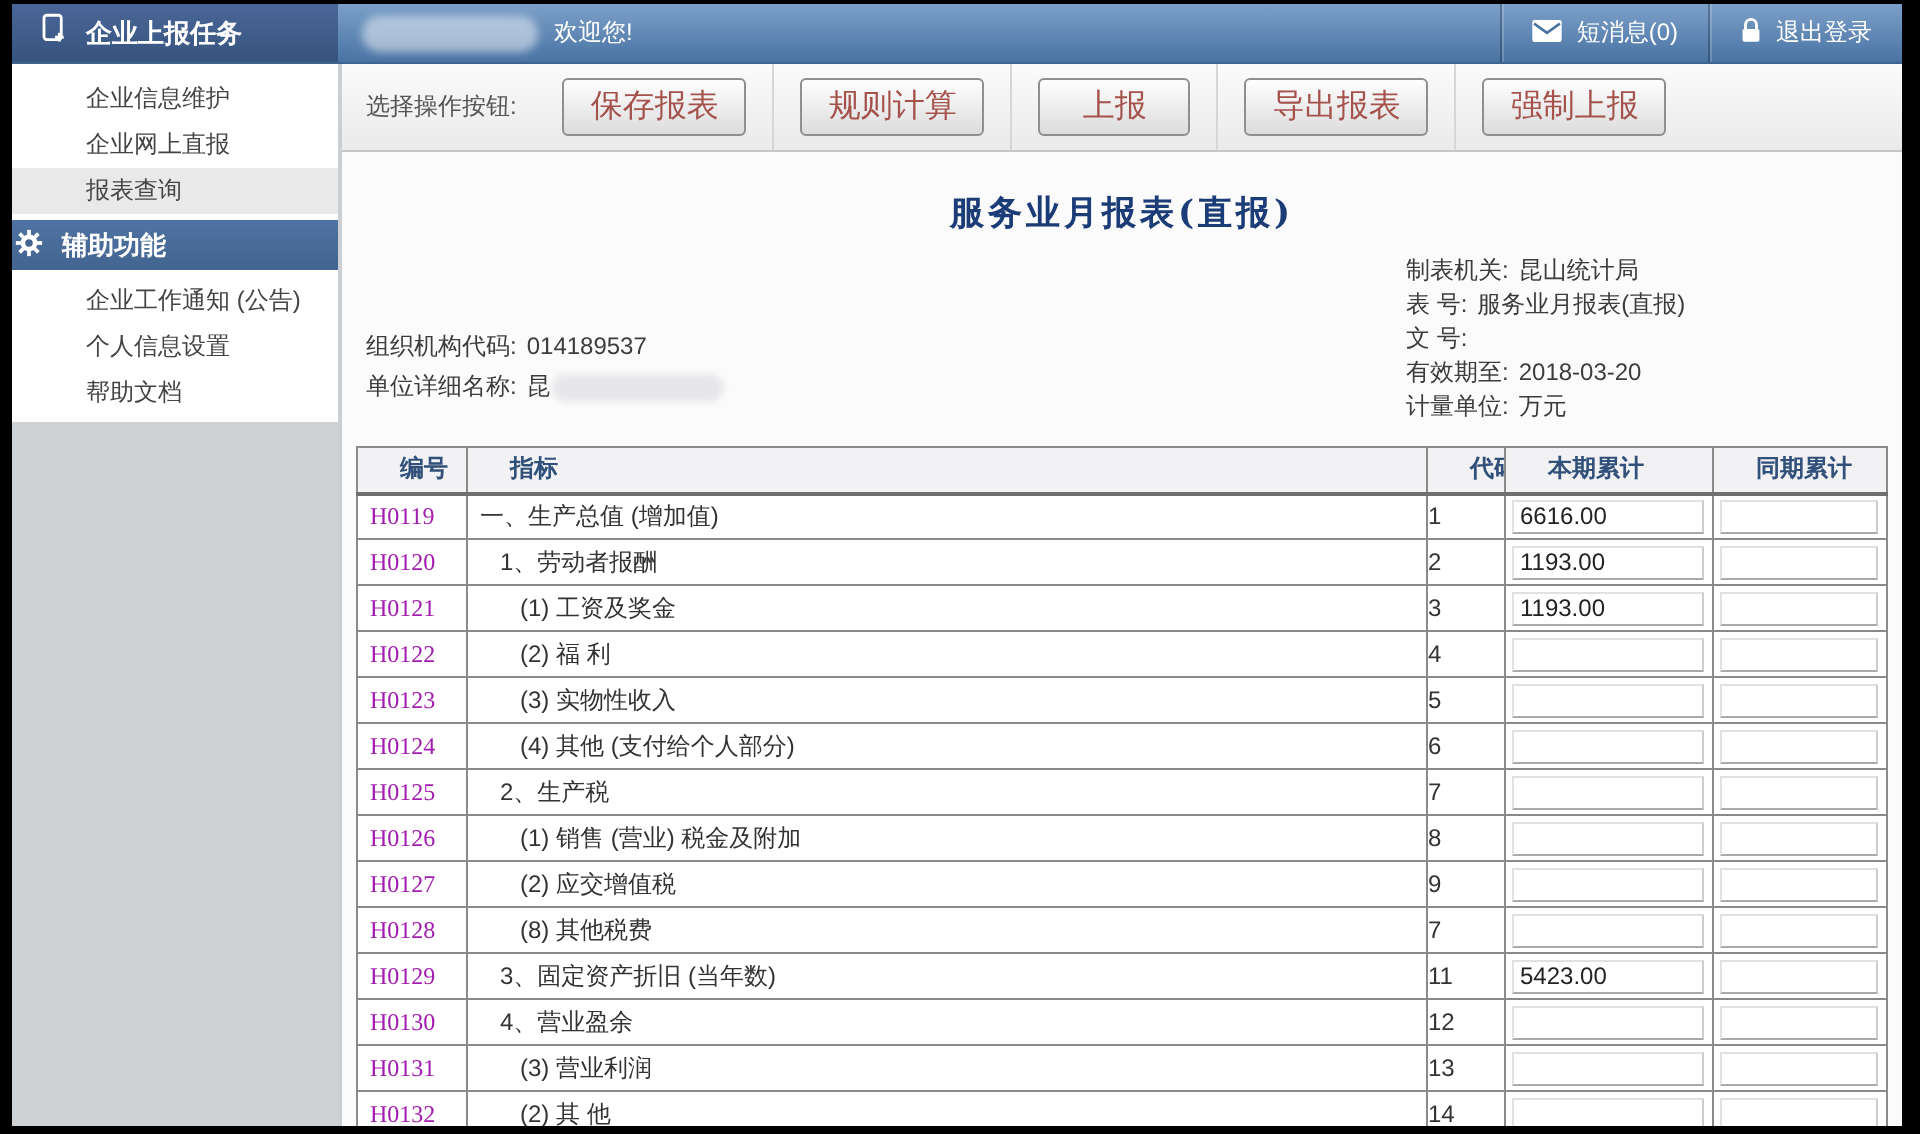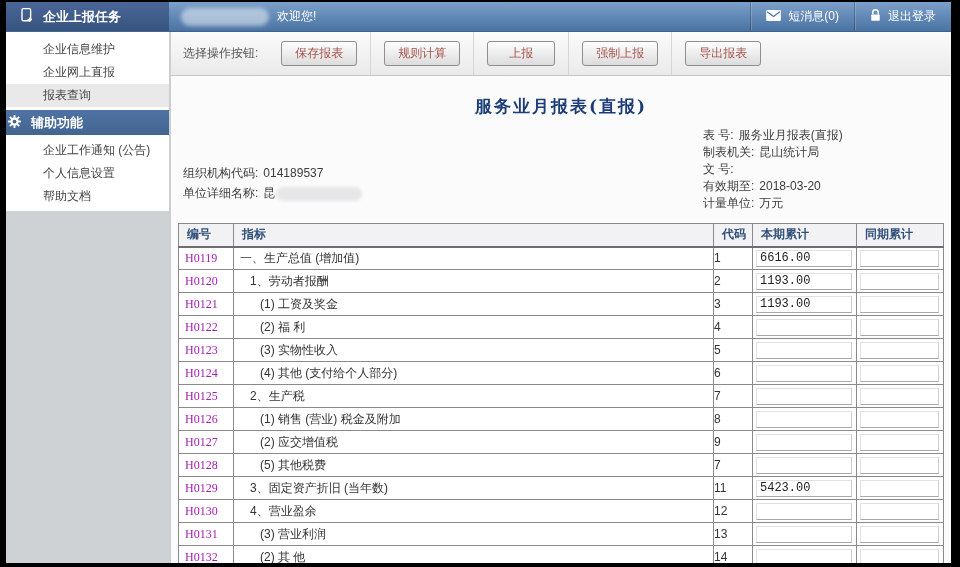--- a/index.html
+++ b/index.html
@@ -62,21 +62,21 @@
     height:44px; flex:none; display:flex; align-items:stretch;
     background:linear-gradient(#fbfbfb,#eaeaea); border-bottom:1px solid #c6c6c6;
     font-size:12px; color:#555;
   }
   .toolbar-label { display:flex; align-items:center; padding:0 10px 0 12px; }
   .tb-seg { display:flex; align-items:center; padding:0 13px; }
   .tb-seg + .tb-seg { border-left:1px solid #d6d6d6; }
   .btn {
     background:linear-gradient(#fefefe,#dcdcdc);
     border:1px solid #8f8f8f; border-radius:3px;
-    color:#a5524c; font-size:12px; padding:3px 13px; cursor:pointer;
+    color:#a5524c; font-size:16px; padding:3px 13px; cursor:pointer;
     font-family:inherit; white-space:nowrap;
   }
   .btn.wide { padding:3px 21px; }
   .content { flex:1; position:relative; background:#fbfbfb; min-height:0; }
   .page-title {
     position:absolute; top:19px; left:0; right:0; margin:0; text-align:center;
     color:#1b3c77; font-size:17px; font-weight:bold; letter-spacing:2px;
     font-family:"DejaVu Serif","Liberation Serif",serif;
   }
   .meta-right { position:absolute; left:532px; top:51px; font-size:12px; color:#3c3c3c; line-height:17px; }
@@ -88,32 +88,32 @@
   }
   
   .report-table {
     position:absolute; left:7px; top:147px; width:765px;
     border-collapse:collapse; table-layout:fixed; background:#fff; font-size:12px;
   }
   .report-table th, .report-table td { border:1px solid #8a8a8a; overflow:hidden; white-space:nowrap; }
   .report-table { border:1px solid #5f5f5f; }
   .report-table thead th {
     background:#f2f2f5; color:#31507a; font-weight:bold; text-align:left;
-    height:23px; padding:2px 8px; border-bottom:2px solid #6e6e6e;
+    height:23px; padding:2px 21px; border-bottom:2px solid #6e6e6e;
   }
   .report-table td { height:23px; padding:0; color:#333; }
   .c-id a { color:#a21caf; text-decoration:none; padding-left:6px;font-family:Liberation Serif, serif; }
   .c-code { padding-left:5px; }
   .c-ind.lvl-1 { padding-left:6px; }
   .c-ind.lvl-2 { padding-left:16px; }
   .c-ind.lvl-3 { padding-left:26px; }
   .cell-input {
     display:block; width:calc(100% - 7px); height:17px; margin:2px 4px 2px 3px;
     border:1px solid #e1e1e1; border-bottom-color:#a9a9a9; border-right-color:#cdcdcd;
-    padding:0 3px; font-size:12px; font-family:Liberation Mono, monospace; color:#222; background:#fff;
+    padding:0 3px; font-size:12px; font-family:Liberation Sans, sans-serif; color:#222; background:#fff;
   }
   .icon { flex:none; display:inline-block; }
 </style>
 </head>
 <body>
 
 <div class="app">
 
   <div class="topbar">
     <div class="sidebar-cap">
@@ -189,33 +189,33 @@
         <span class="tb-seg">
             <button type="button" class="btn">保存报表</button>
           </span>
         <span class="tb-seg">
             <button type="button" class="btn">规则计算</button>
           </span>
         <span class="tb-seg">
             <button type="button" class="btn wide">上报</button>
           </span>
         <span class="tb-seg">
+            <button type="button" class="btn">导出报表</button>
+          </span>
+        <span class="tb-seg">
             <button type="button" class="btn">强制上报</button>
           </span>
-        <span class="tb-seg">
-            <button type="button" class="btn">导出报表</button>
-          </span>
       </div>
 
       <div class="content">
         <h1 class="page-title">服务业月报表(直报)</h1>
 
         <div class="meta-right">
+          <div class="meta-line"><span class="lbl">制表机关:</span><span>昆山统计局</span></div>
           <div class="meta-line"><span class="lbl">表 号:</span><span>服务业月报表(直报)</span></div>
-          <div class="meta-line"><span class="lbl">制表机关:</span><span>昆山统计局</span></div>
           <div class="meta-line"><span class="lbl">文 号:</span><span></span></div>
           <div class="meta-line"><span class="lbl">有效期至:</span><span>2018-03-20</span></div>
           <div class="meta-line"><span class="lbl">计量单位:</span><span>万元</span></div>
         </div>
 
         <div class="meta-left">
           <div class="meta-line"><span class="lbl">组织机构代码:</span><span>014189537</span></div>
           <div class="meta-line"><span class="lbl">单位详细名称:</span><span>昆</span><span class="blur-chip"></span></div>
         </div>
 
@@ -331,21 +331,21 @@
     <td class="c-code">9</td>
     <td class="c-val">
                   <input class="cell-input" style="">
                 </td>
     <td class="c-val">
                   <input class="cell-input" style="">
                 </td>
   </tr>
               <tr>
     <td class="c-id"><a href="#">H0128</a></td>
-    <td class="c-ind lvl-3">(5) 其他税费</td>
+    <td class="c-ind lvl-3">(8) 其他税费</td>
     <td class="c-code">7</td>
     <td class="c-val">
                   <input class="cell-input" style="">
                 </td>
     <td class="c-val">
                   <input class="cell-input" style="">
                 </td>
   </tr>
               <tr>
     <td class="c-id"><a href="#">H0129</a></td>

